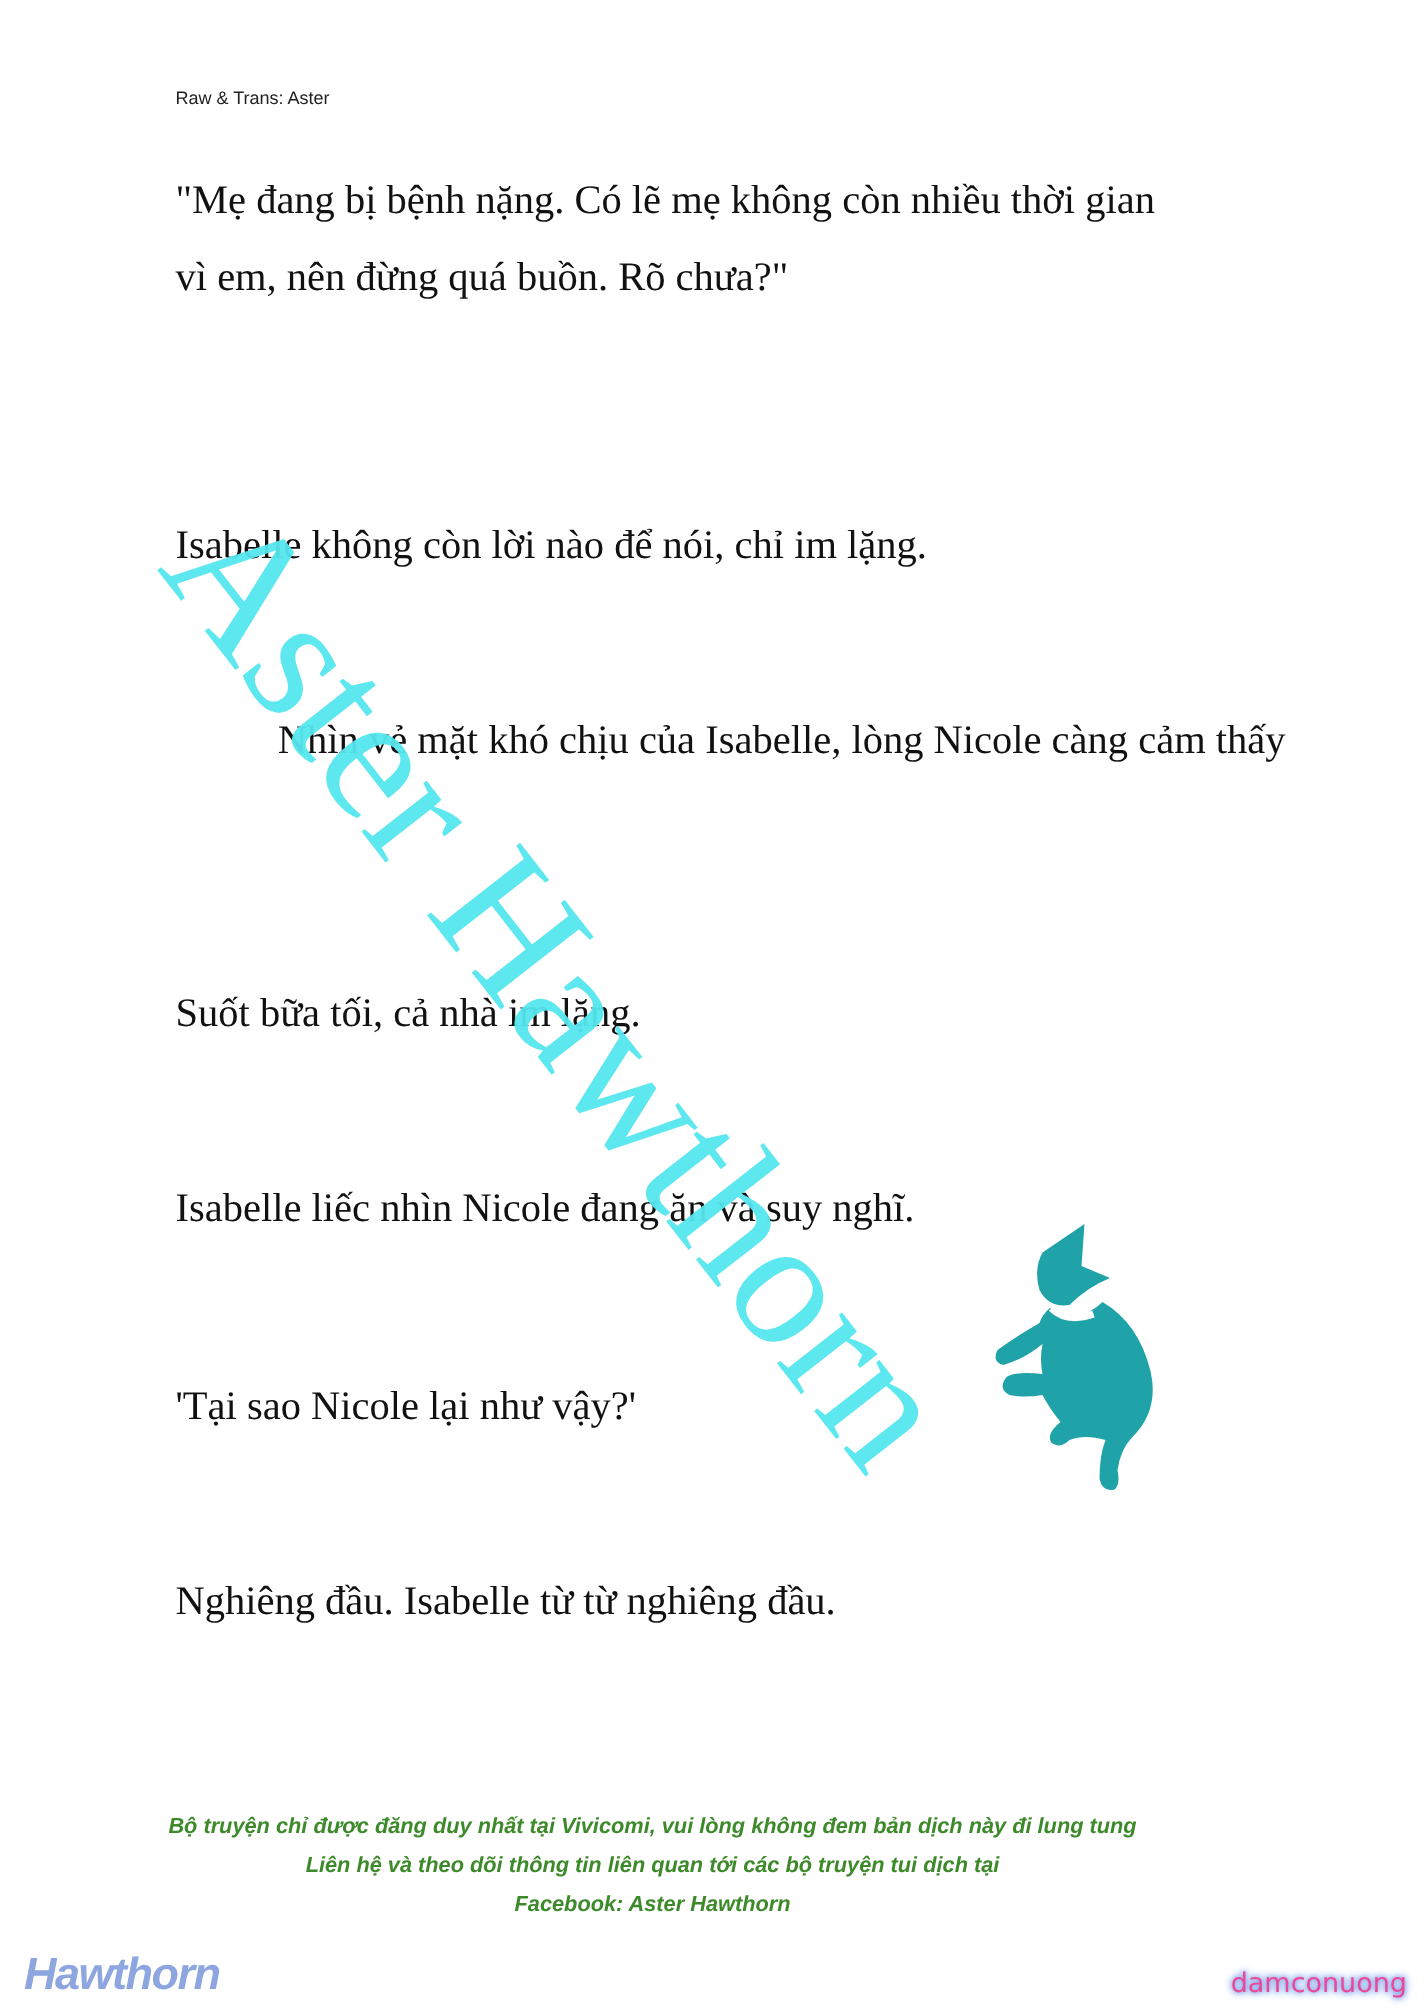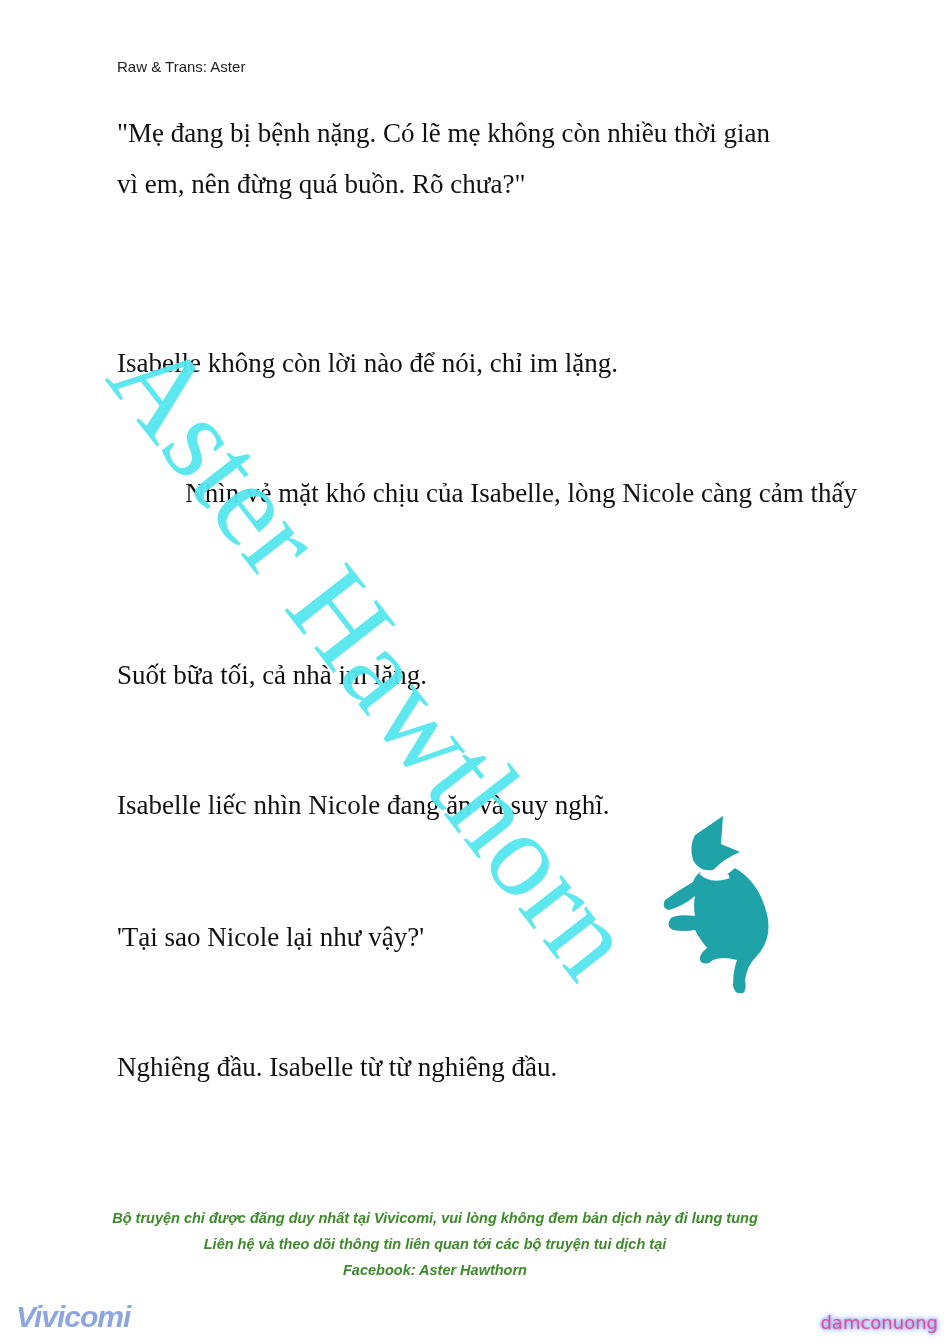--- a/index.html
+++ b/index.html
@@ -1,17 +1,17 @@
 <!DOCTYPE html>
 <html><head>
 <meta charset="utf-8">
 <style>
   html, body { margin:0; padding:0; }
   body { width:950px; height:1343px; background:#ffffff; position:relative; overflow:hidden; }
-  .header { position:absolute; left:117px; top:58px; font-family:"Liberation Sans", sans-serif; font-size:15px; color:#222; }
+  .header { position:absolute; left:117px; top:58px; font-family:"Liberation Sans", sans-serif; font-size:12px; color:#222; }
   .para { position:absolute; left:117px; font-family:"Liberation Serif", serif; font-size:27px; line-height:51px; color:#111; width:740px; }
   .watermark { position:absolute; left:120px; top:440px; font-family:"Liberation Serif", serif; font-size:120px; color:#55e6ef; transform:rotate(52deg); transform-origin:left top; white-space:nowrap; opacity:0.95; pointer-events:none; -webkit-text-stroke:0; }
   .wm-wrap { position:absolute; left:0; top:0; width:950px; height:1343px; pointer-events:none; }
   .cat { position:absolute; left:655px; top:810px; width:130px; height:185px; }
   .notice { position:absolute; left:0; width:870px; text-align:center; font-family:"Liberation Sans", sans-serif; font-style:italic; font-weight:bold; font-size:14.5px; color:#3d8a2a; }
   .logo-left { position:absolute; left:16px; top:1300px; font-family:"Liberation Sans", sans-serif; font-style:italic; font-weight:bold; font-size:30px; color:#8ea6e0; letter-spacing:-1px; }
   .logo-right { position:absolute; right:12px; top:1312px; font-family:"DejaVu Sans", sans-serif; font-size:18px; color:#ec4899; text-shadow:0 0 3px #7fa2e8, 0 0 5px #7fa2e8, 0 0 7px #9bb8f0; }
 </style>
 </head>
 <body>
@@ -55,14 +55,14 @@
       <path d="M45 62 Q52 66 60 68 Q72 66 80 58 Q104 72 112 104 Q118 130 100 148 Q92 156 90 170 Q92 180 88 183 Q80 185 78 176 Q78 160 82 150 Q68 146 58 150 Q52 156 46 152 Q42 146 52 138 Q44 128 40 120 Q28 122 18 120 Q10 116 16 108 Q22 104 40 106 Q38 96 40 86 Q28 96 14 100 Q6 98 10 90 Q24 80 38 72 Q40 66 45 62 Z"></path>
     </g>
     <path d="M46 62 Q56 72 74 66" stroke="#ffffff" stroke-width="5" fill="none"></path>
   </svg>
 </div>
 
 <div class="notice" style="top:1210px;">Bộ truyện chỉ được đăng duy nhất tại Vivicomi, vui lòng không đem bản dịch này đi lung tung</div>
 <div class="notice" style="top:1236px;">Liên hệ và theo dõi thông tin liên quan tới các bộ truyện tui dịch tại</div>
 <div class="notice" style="top:1262px;">Facebook: Aster Hawthorn</div>
 
-<div class="logo-left">Vivicomi</div>
+<div class="logo-left">Hawthorn</div>
 <div class="logo-right">damconuong</div>
 
 </body></html>

